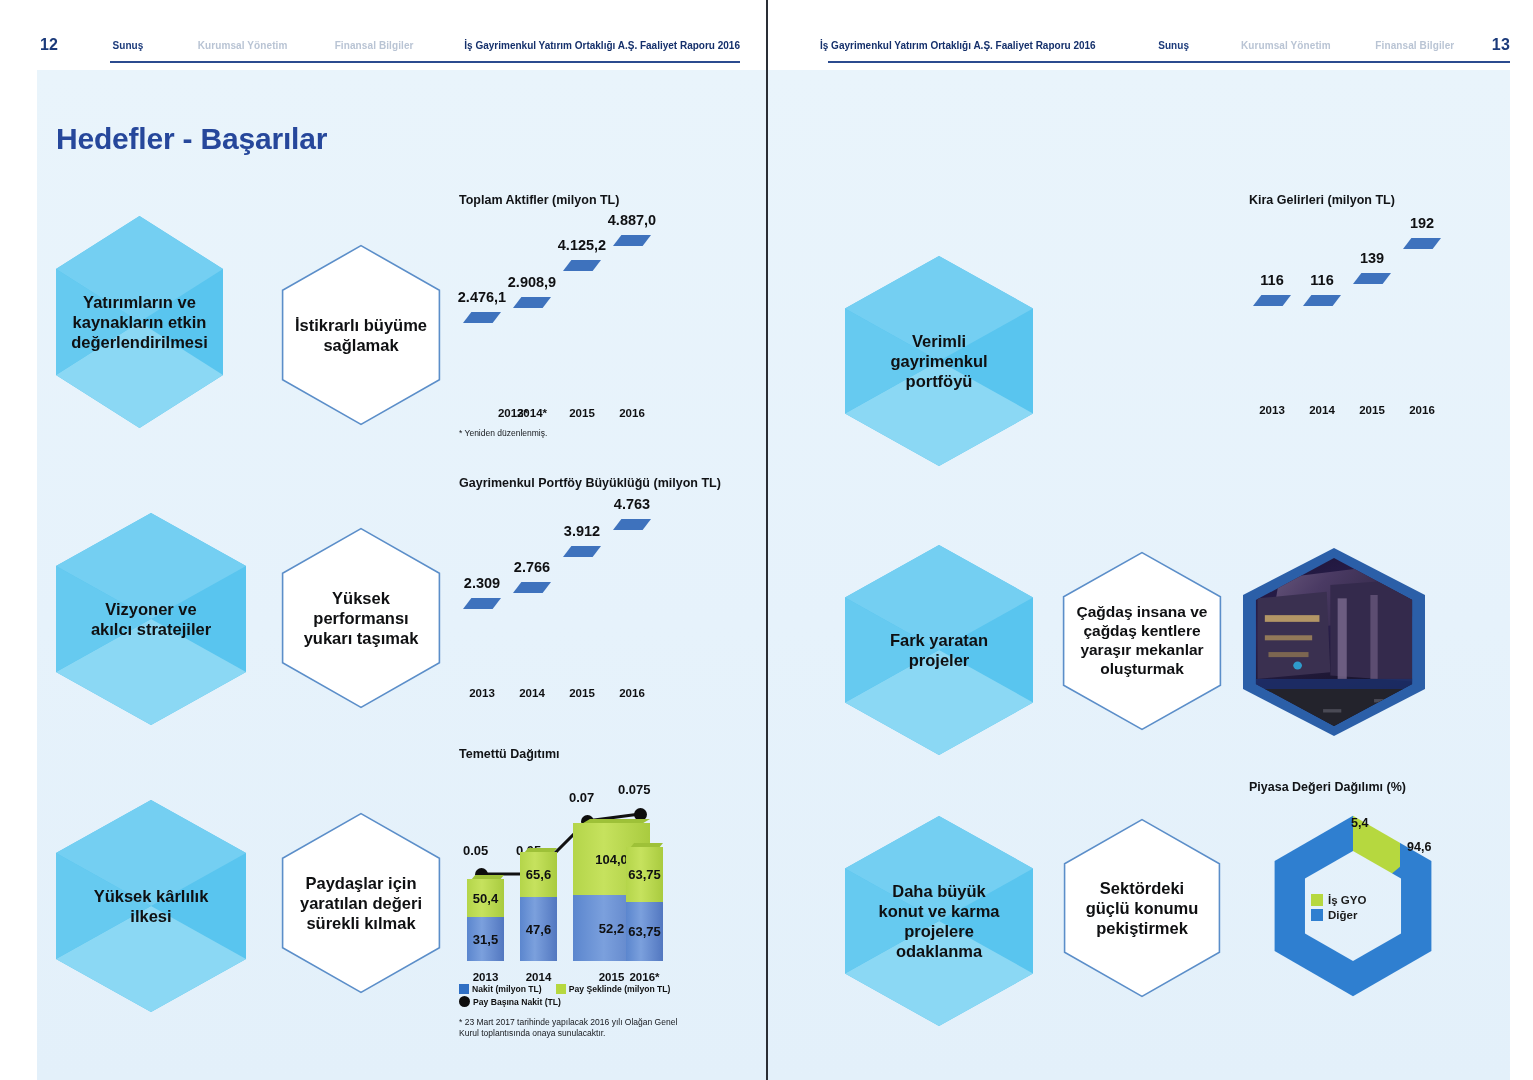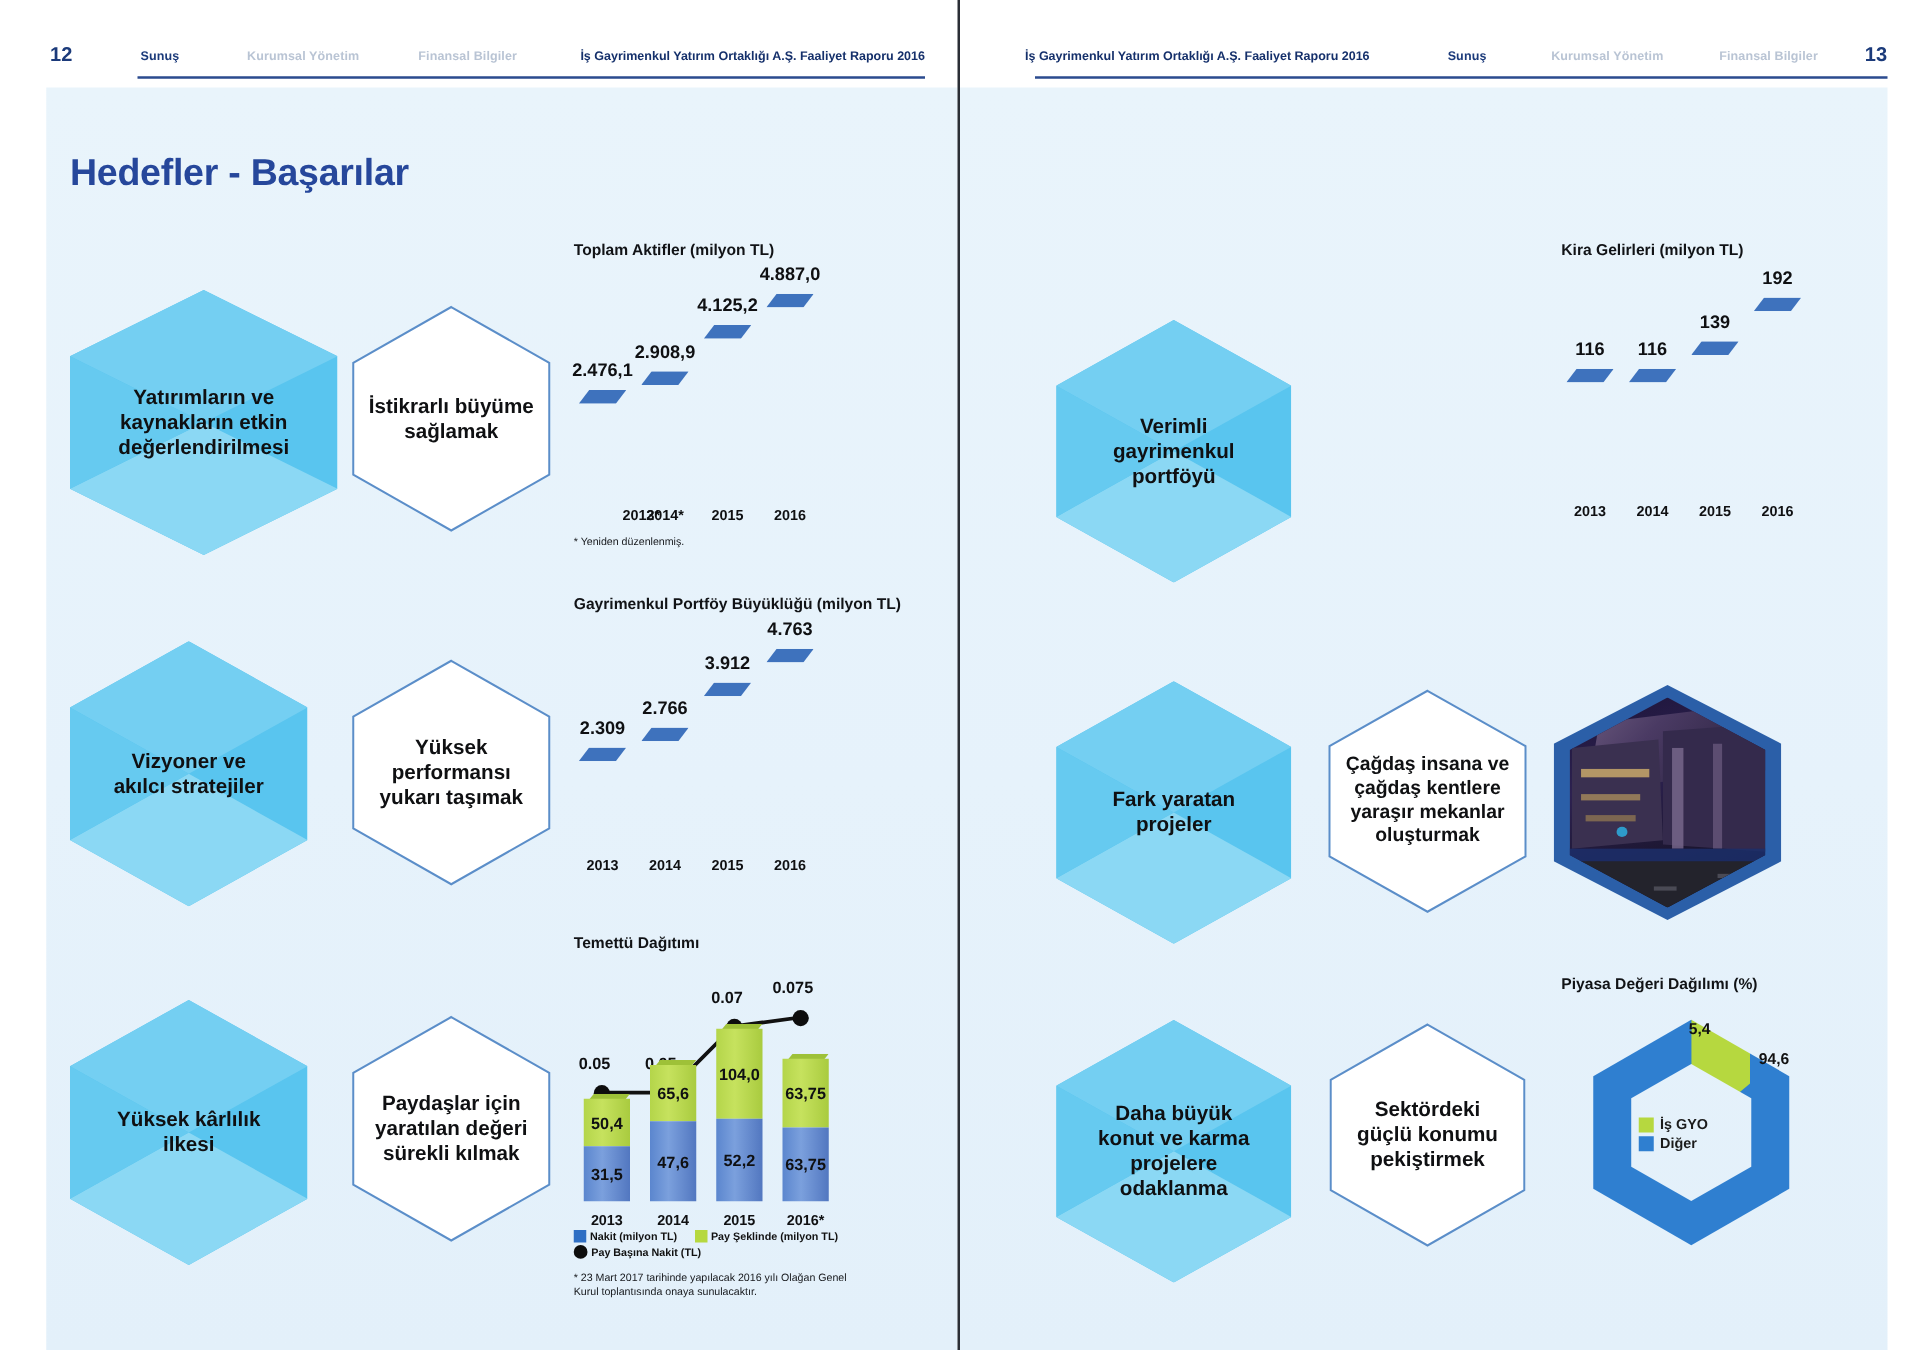--- a/index.html
+++ b/index.html
@@ -99,21 +99,21 @@
     <span class="nav">Kurumsal Yönetim</span>
     <span style="width:54px"></span>
     <span class="nav">Finansal Bilgiler</span>
     <span style="width:58px"></span>
     <span class="rpt">İş Gayrimenkul Yatırım Ortaklığı A.Ş. Faaliyet Raporu 2016</span>
   </div>
   <div class="hdr-rule rule-l"></div>
 
   <div class="page-title">Hedefler - Başarılar</div>
 
-  <div class="hexwrap" style="left:56px;top:232px;width:214px;height:212px;">
+  <div class="hexwrap" style="left:56px;top:216px;width:167px;height:212px;">
     <div class="hex hex-blue">
       <svg viewBox="0 0 100 112" preserveAspectRatio="none">
         <polygon points="50,0 100,28 100,84 50,112 0,84 0,28" fill="#59c5ef"></polygon>
         <polygon points="50,0 100,28 50,56 0,28" fill="#74cff2"></polygon>
         <polygon points="0,84 50,56 100,84 50,112" fill="#8bd8f4"></polygon>
         <polygon points="0,28 50,56 0,84" fill="#66caf0"></polygon>
       </svg>
       <div class="txt">Yatırımların ve<br>kaynakların etkin<br>değerlendirilmesi</div>
     </div>
   </div>
@@ -259,21 +259,21 @@
         <div class="lab" style="bottom:-22px;">2013</div>
       </div>
 
       <div class="sbar" style="left:61px;width:37px;height:113px;">
         <div class="toph" style="top:0;"></div>
         <div class="seg share" style="top:4px;height:45px;">65,6</div>
         <div class="seg cash" style="top:49px;height:64px;">47,6</div>
         <div class="lab" style="bottom:-22px;">2014</div>
       </div>
 
-      <div class="sbar" style="left:114px;width:37px;height:142px;">
+      <div class="sbar" style="left:114px;width:37px;height:142px;padding-left:40px;">
         <div class="toph" style="top:0;"></div>
         <div class="seg share" style="top:4px;height:72px;">104,0</div>
         <div class="seg cash" style="top:76px;height:66px;">52,2</div>
         <div class="lab" style="bottom:-22px;">2015</div>
       </div>
 
       <div class="sbar" style="left:167px;width:37px;height:118px;">
         <div class="toph" style="top:0;"></div>
         <div class="seg share" style="top:4px;height:55px;">63,75</div>
         <div class="seg cash" style="top:59px;height:59px;">63,75</div>

